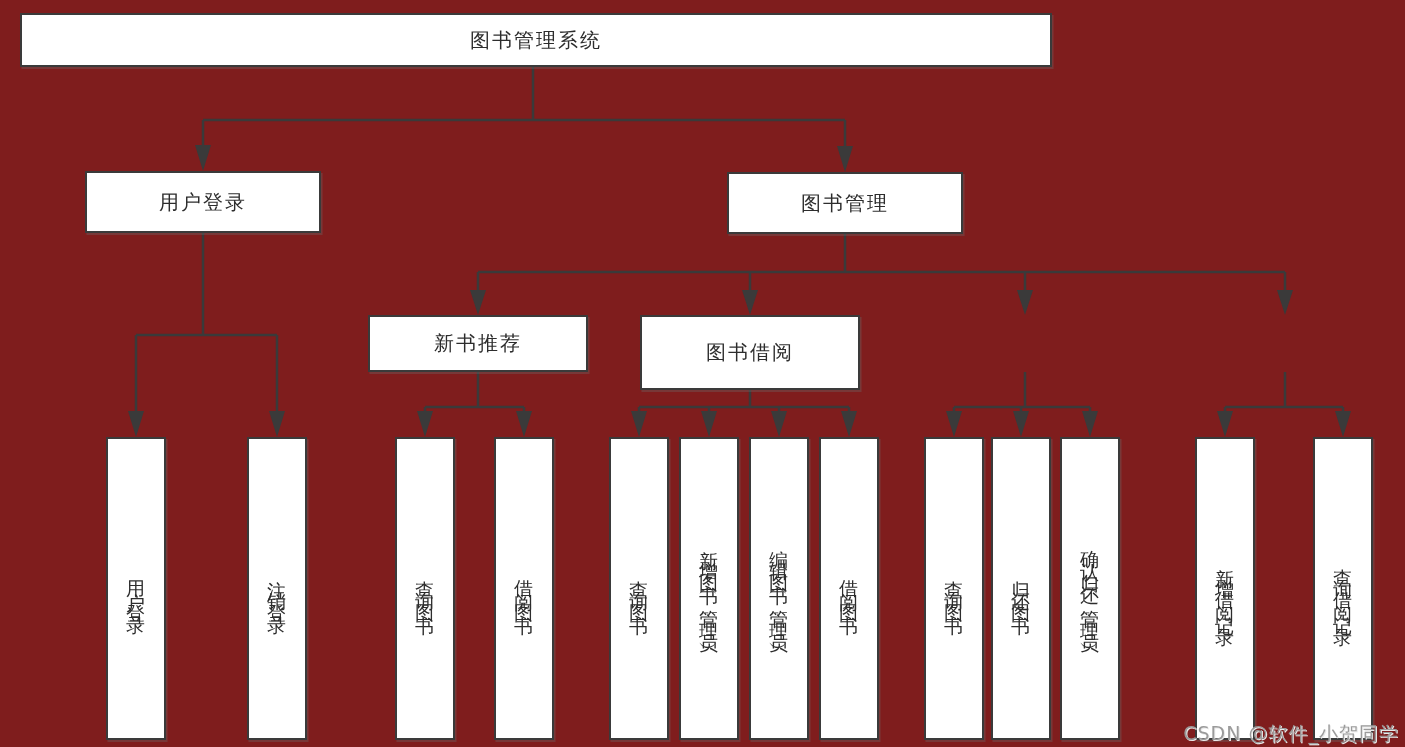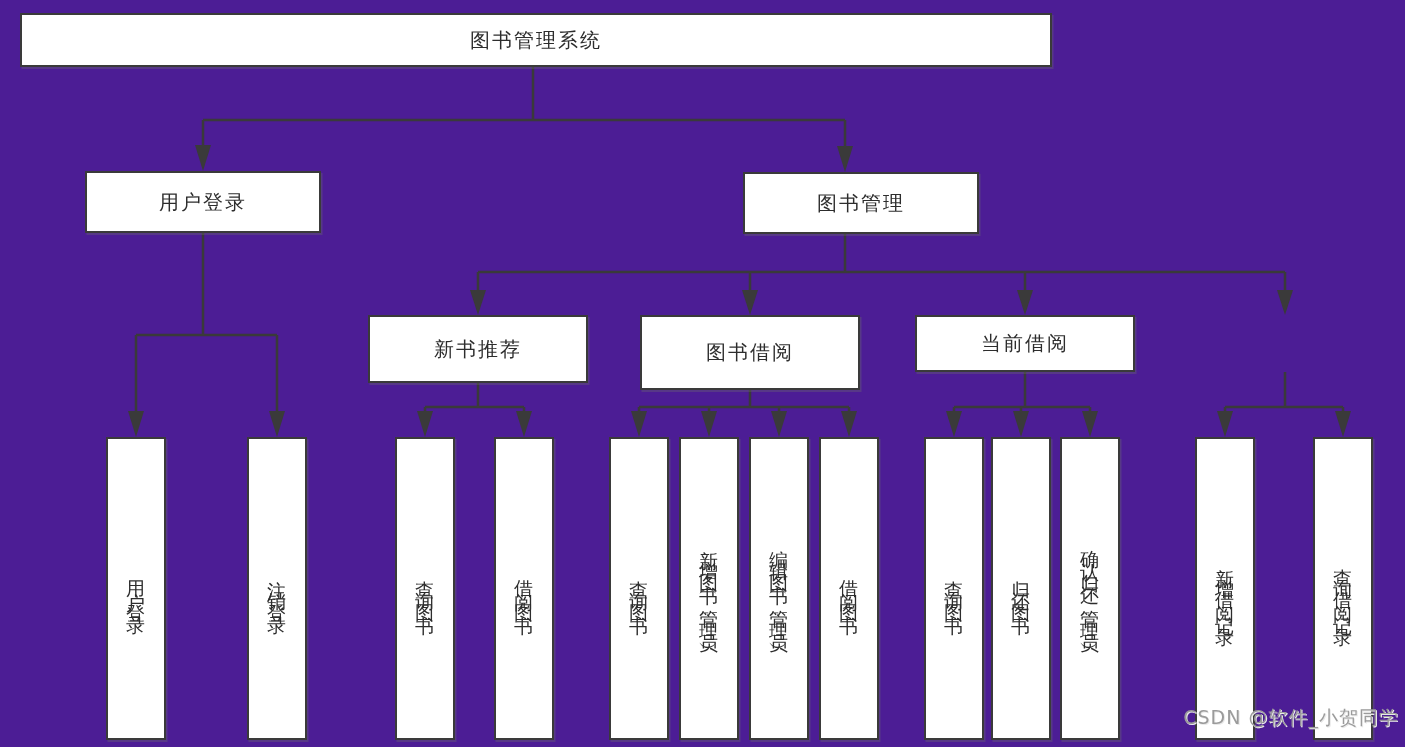--- a/index.html
+++ b/index.html
@@ -1,20 +1,20 @@
 <!DOCTYPE html>
 <html><head>
 <meta charset="utf-8">
 <style>
   html, body { margin: 0; padding: 0; background: #ffffff; }
   .canvas {
     position: relative;
     width: 1405px;
     height: 747px;
-    background: #4c1d95;
+    background: #7f1d1d;
     font-family: "DejaVu Sans", "Liberation Sans", sans-serif;
     overflow: hidden;
   }
   .connectors {
     position: absolute;
     left: 0; top: 0;
     width: 1405px; height: 747px;
     pointer-events: none;
   }
   .node {
@@ -45,21 +45,21 @@
   }
   .leaf span {
     writing-mode: vertical-rl;
     text-orientation: mixed;
     letter-spacing: 12px;
     line-height: 1;
   }
   .watermark {
     position: absolute;
     right: 6px;
-    bottom: 16px;
+    bottom: 0;
     font-size: 19px;
     color: #9b9b9b;
     text-shadow: 1px 1px 0 #e9e9e9;
     letter-spacing: 1px;
     white-space: nowrap;
   }
 </style>
 </head>
 <body>
 
@@ -104,25 +104,24 @@
       <polygon points="1013,411 1029,411 1021,437"></polygon>
       <polygon points="1082,411 1098,411 1090,437"></polygon>
       <polygon points="1217,411 1233,411 1225,437"></polygon>
       <polygon points="1335,411 1351,411 1343,437"></polygon>
     </g>
   </svg>
 
   <div class="node" style="left:20px; top:13px; width:1032px; height:54px;">图书管理系统</div>
 
   <div class="node" style="left:85px; top:171px; width:236px; height:62px;">用户登录</div>
-  <div class="node" style="left:727px; top:172px; width:236px; height:62px;margin-left:16px;">图书管理</div>
+  <div class="node" style="left:727px; top:172px; width:236px; height:62px;">图书管理</div>
 
-  <div class="node" style="left:368px; top:315px; width:220px; height:68px;">新书推荐</div>
+  <div class="node" style="left:368px; top:315px; width:220px; height:57px;">新书推荐</div>
   <div class="node" style="left:640px; top:315px; width:220px; height:75px;">图书借阅</div>
-  <div class="node" style="left:915px; top:315px; width:220px; height:57px;">当前借阅</div>
 
   <div class="leaf" style="left:106px; top:437px; width:60px; height:303px;">
     <span>用户登录</span>
     </div>
   <div class="leaf" style="left:247px; top:437px; width:60px; height:303px;">
     <span>注销登录</span>
     </div>
 
   <div class="leaf" style="left:395px; top:437px; width:60px; height:303px;">
     <span>查询图书</span>

